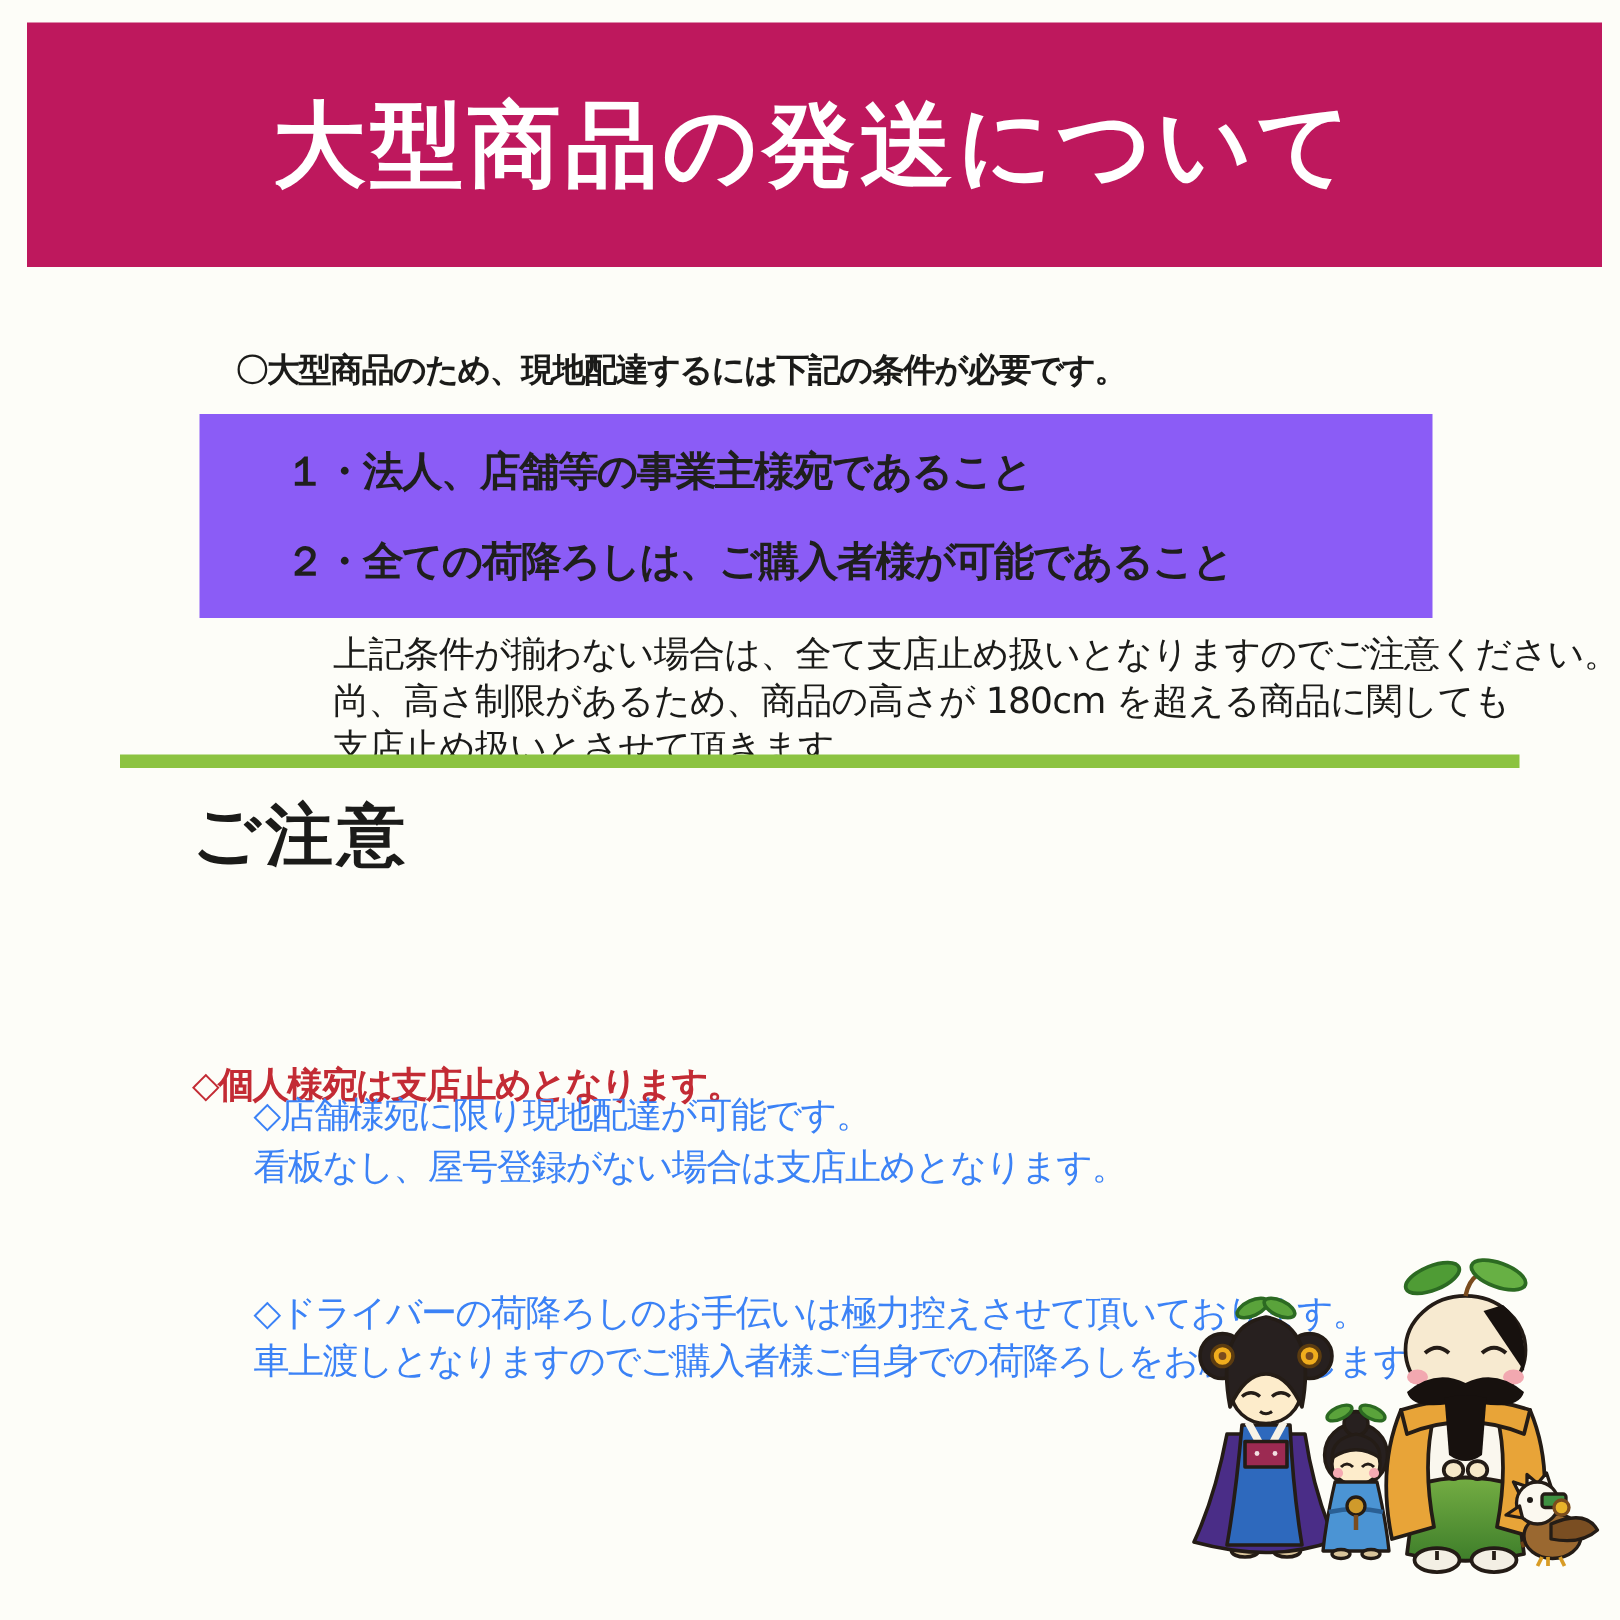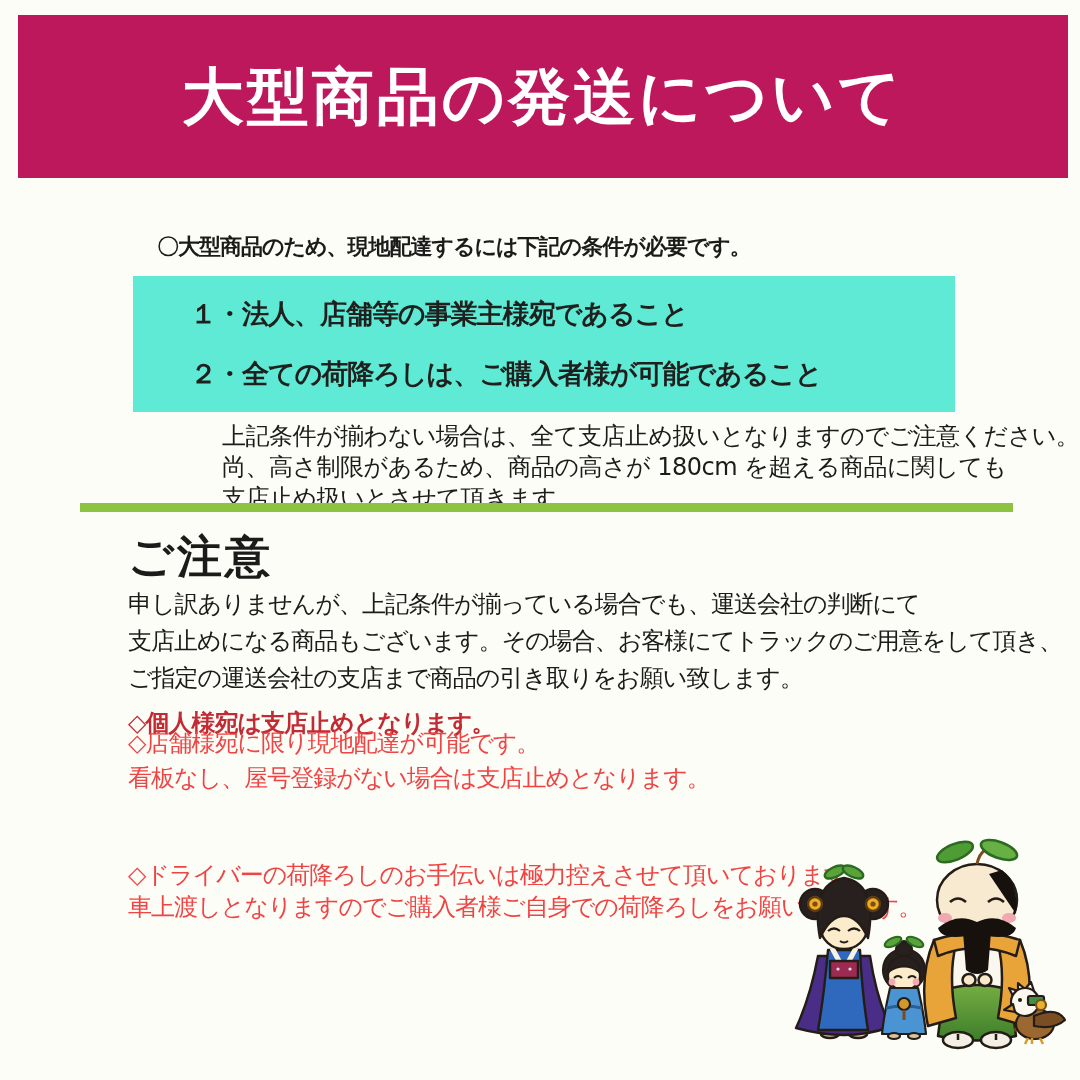--- a/index.html
+++ b/index.html
@@ -25,21 +25,21 @@
 
   
   .intro{
     position:absolute;left:133px;top:232px;
     font-size:22px;font-weight:bold;letter-spacing:-1px;white-space:nowrap;margin-left:24px;
   }
 
   
   .cond-box{
     position:absolute;left:133px;top:276px;width:822px;height:136px;
-    background:#5eead4;
+    background:#8b5cf6;
     display:flex;flex-direction:column;justify-content:center;gap:24px;
     padding-left:57px;box-sizing:border-box;
   }
   .cond-item{
     font-size:27px;font-weight:bold;color:#1f1f1d;
     letter-spacing:-1px;white-space:nowrap;
   }
 
   
   .notes{
@@ -60,21 +60,21 @@
     font-size:45px;font-weight:900;letter-spacing:3px;white-space:nowrap;
   }
   .caution-para{
     position:absolute;left:128px;top:586px;
     font-size:24px;line-height:37px;letter-spacing:-1px;
   }
   .caution-para div{white-space:nowrap;}
 
   .line{position:absolute;left:128px;font-size:24px;letter-spacing:-1px;white-space:nowrap;}
   .red{color:#c32b34;font-weight:bold;margin-top:16px;}
-  .blk{color:#ef4444;font-weight:normal;}
+  .blk{color:#3b82f6;font-weight:normal;margin-left:41px;}
   .cl0{top:691px;}
   .cl1{top:727px;}
   .cl2{top:762px;}
   .cl3{top:796px;}
   .cl4{top:830px;}
   .cl5{top:859px;}
   .cl6{top:891px;}
 
   
   .mascot{
@@ -100,25 +100,20 @@
   <div class="notes">
     <div>上記条件が揃わない場合は、全て支店止め扱いとなりますのでご注意ください。</div>
     <div>尚、高さ制限があるため、商品の高さが 180cm を超える商品に関しても</div>
     <div>支店止め扱いとさせて頂きます。</div>
   </div>
 
   <div class="divider"></div>
 
   <div class="caution-heading">ご注意</div>
 
-  <div class="caution-para">
-    <div>申し訳ありませんが、上記条件が揃っている場合でも、運送会社の判断にて</div>
-    <div>支店止めになる商品もございます。その場合、お客様にてトラックのご用意をして頂き、</div>
-    <div>ご指定の運送会社の支店まで商品の引き取りをお願い致します。</div>
-  </div>
 
   <div class="line red cl0">◇個人様宛は支店止めとなります。</div>
   <div class="line blk cl1">◇店舗様宛に限り現地配達が可能です。</div>
   <div class="line blk cl2">看板なし、屋号登録がない場合は支店止めとなります。</div>
   <div class="line blk cl5">◇ドライバーの荷降ろしのお手伝いは極力控えさせて頂いております。</div>
   <div class="line blk cl6">車上渡しとなりますのでご購入者様ご自身での荷降ろしをお願い致します。</div>
 
   <svg class="mascot" viewBox="0 0 290 240" xmlns="http://www.w3.org/2000/svg">
     <defs>
       <linearGradient id="hak" x1="0" y1="0" x2="0" y2="1">

